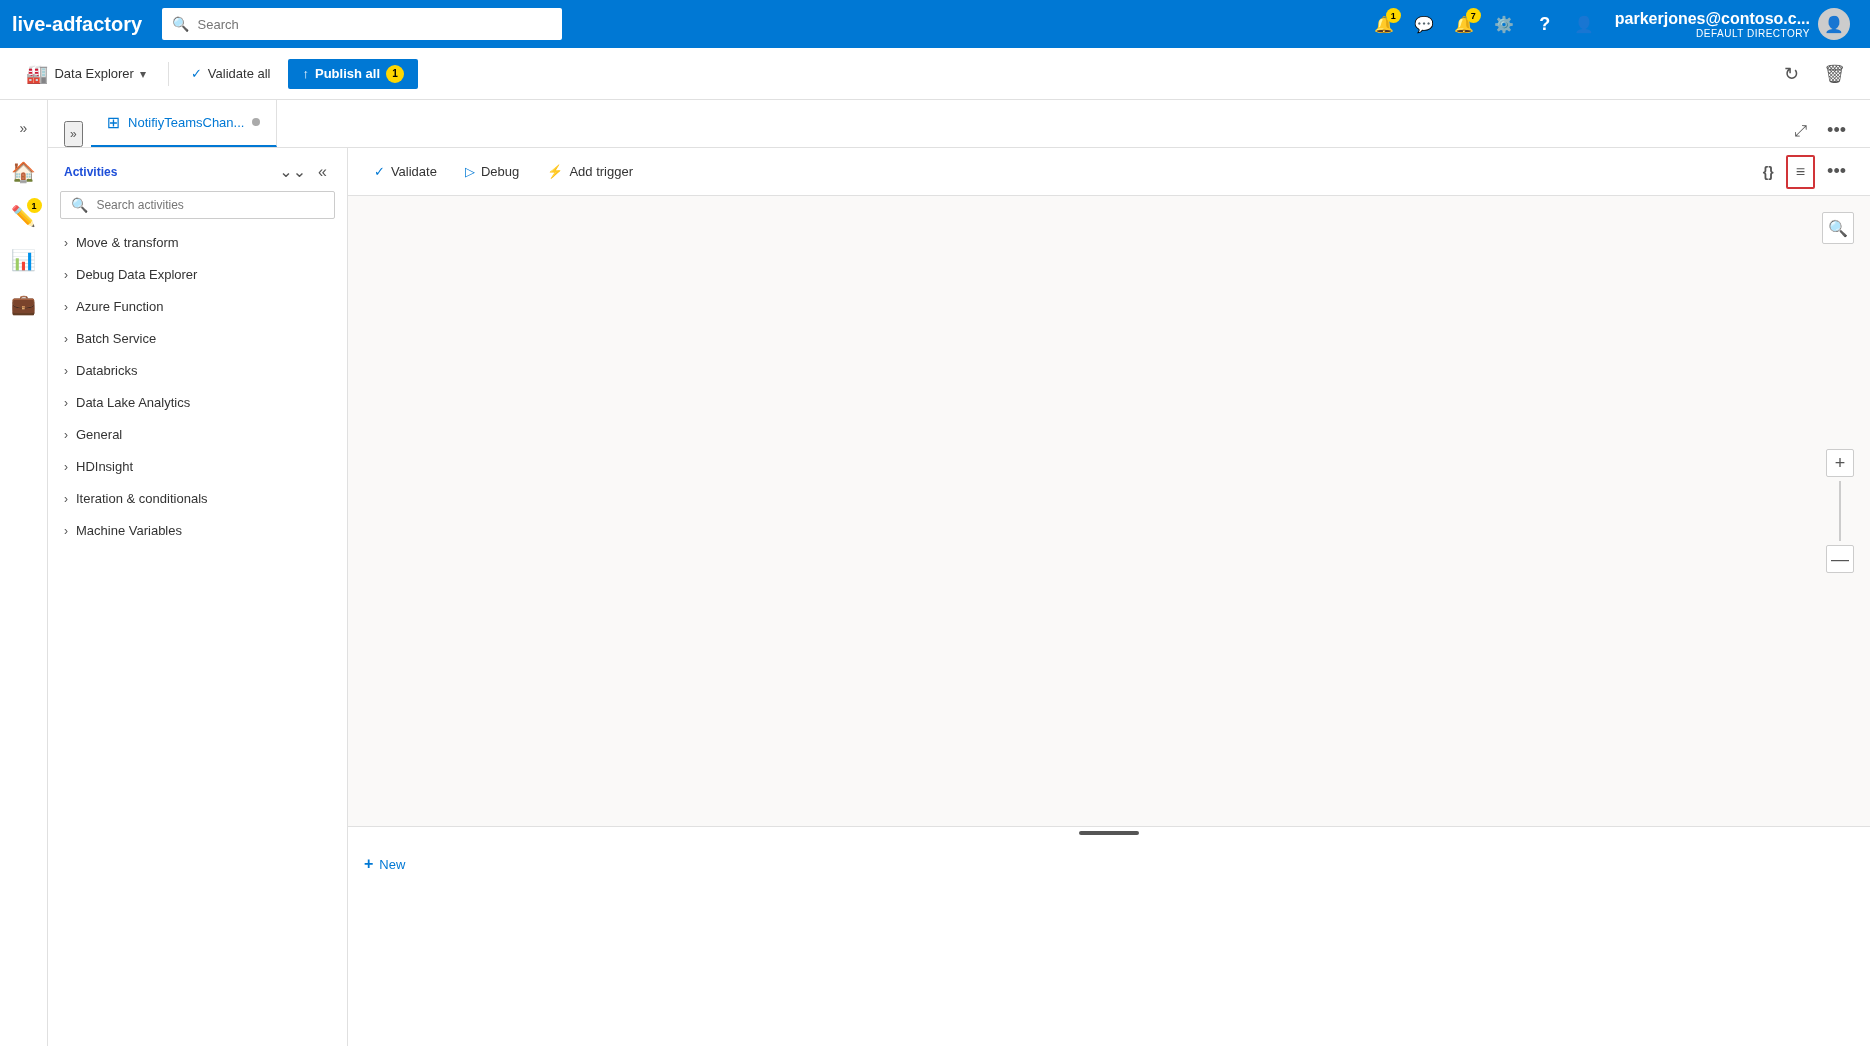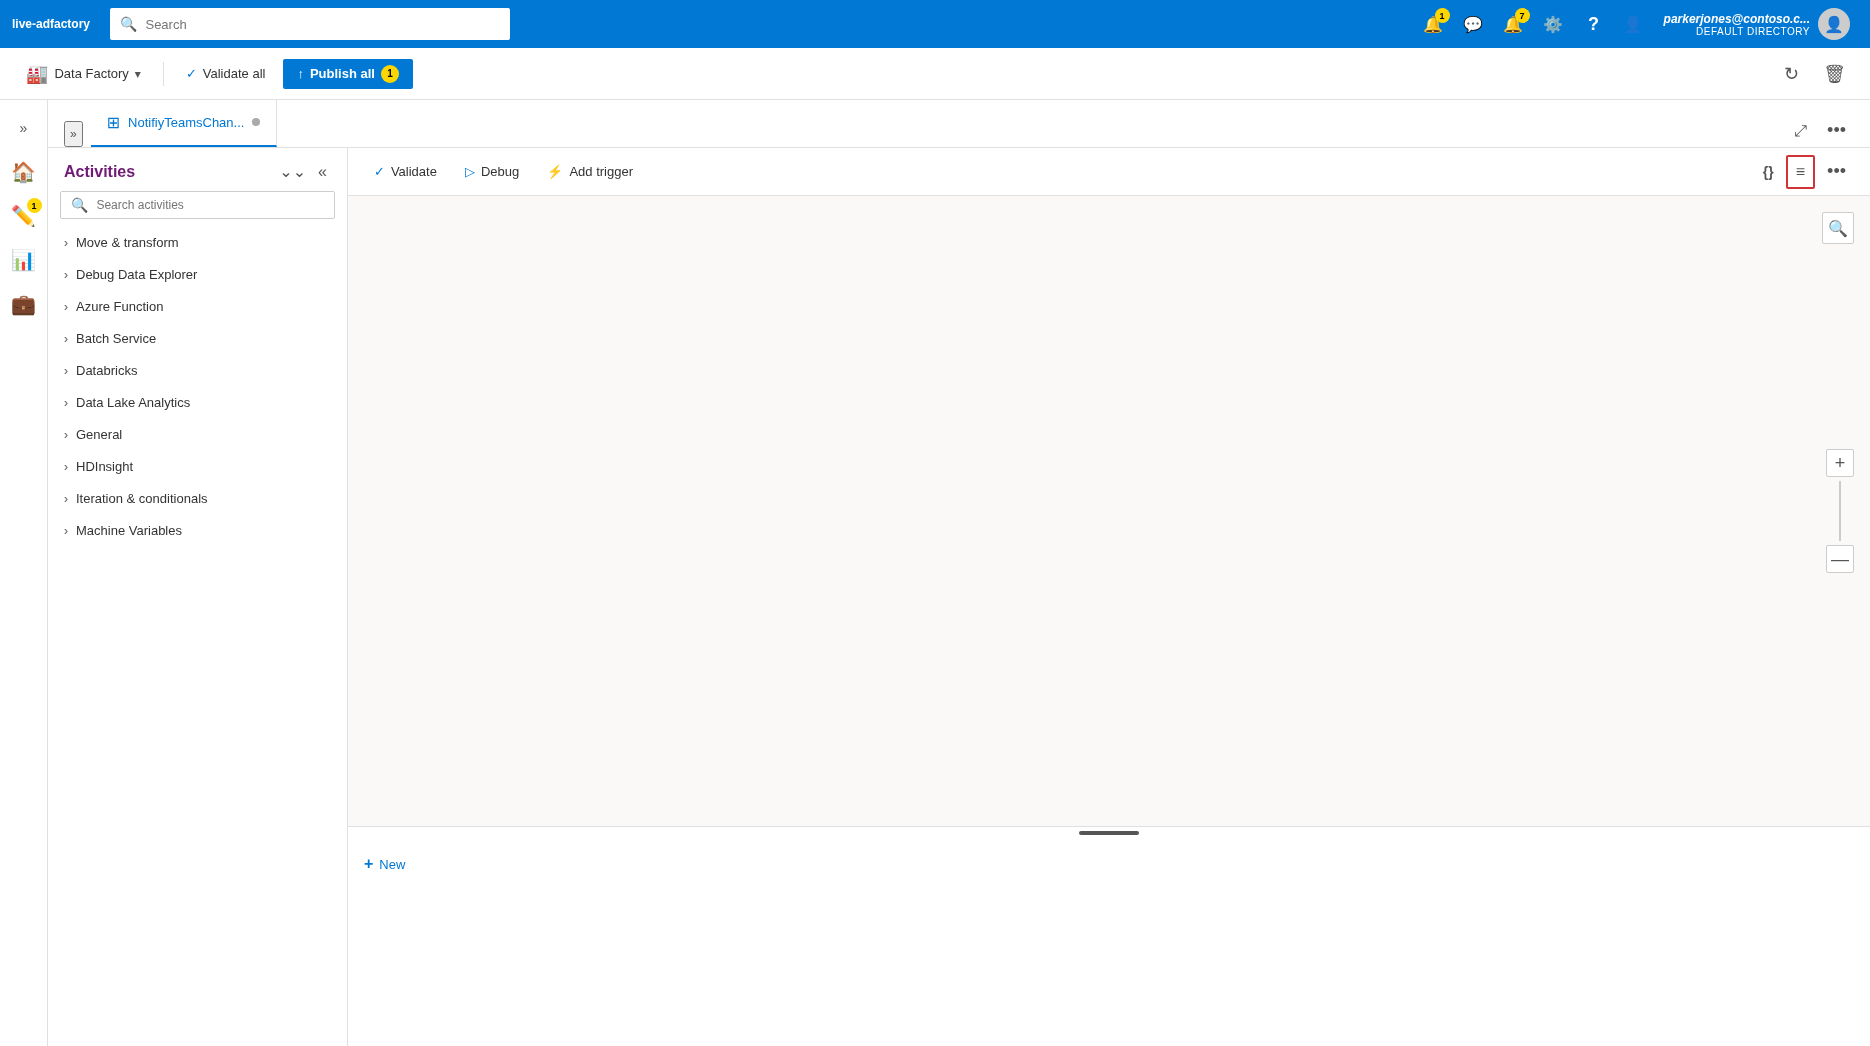--- a/index.html
+++ b/index.html
@@ -9,21 +9,21 @@
     .topbar {
       background: #0078d4;
       height: 48px;
       display: flex;
       align-items: center;
       padding: 0 12px;
       gap: 10px;
       color: white;
     }
     .topbar-title {
-      font-size: 12px;
+      font-size: 20px;
       font-weight: 600;
       color: white;
       white-space: nowrap;
       margin-right: 10px;
     }
     .topbar-search {
       display: flex;
       align-items: center;
       background: white;
       border-radius: 2px;
@@ -77,21 +77,21 @@
     }
     .topbar-user {
       display: flex;
       align-items: center;
       gap: 8px;
       cursor: pointer;
       padding: 4px 8px;
       border-radius: 2px;
     }
     .topbar-user-text { text-align: right; font-size: 11px; }
-    .topbar-user-text .username { font-size: 12px; font-weight: 600; font-style: italic; }
+    .topbar-user-text .username { font-size: 16px; font-weight: 600; }
     .topbar-user-text .directory { font-size: 10px; letter-spacing: 0.5px; }
     .avatar {
       width: 32px;
       height: 32px;
       border-radius: 50%;
       background: #ccc;
       display: flex;
       align-items: center;
       justify-content: center;
       font-size: 16px;
@@ -257,23 +257,23 @@
       flex-direction: column;
       overflow-y: auto;
     }
     .activities-header {
       display: flex;
       align-items: center;
       justify-content: space-between;
       padding: 12px 16px 8px 16px;
     }
     .activities-title {
-      font-size: 16px;
+      font-size: 12px;
       font-weight: 600;
-      color: #701a75;
+      color: #1d4ed8;
     }
     .activities-header-icons {
       display: flex;
       align-items: center;
       gap: 4px;
     }
     .activities-header-icon {
       cursor: pointer;
       color: #555;
       font-size: 16px;
@@ -526,21 +526,21 @@
         <div class="directory">DEFAULT DIRECTORY</div>
       </div>
       <div class="avatar">👤</div>
     </div>
   </div>
 </div>
 
 <div class="toolbar2">
   <div class="toolbar2-item">
     <span style="color:#0078d4; font-size:18px;">🏭</span>
-    <span>Data Factory</span>
+    <span>Data Explorer</span>
     <span style="color:#555; font-size:12px;">▾</span>
   </div>
 
   <div class="toolbar2-separator"></div>
 
   <div class="toolbar2-item">
     <span style="color:#0078d4;">✓</span>
     <span>Validate all</span>
   </div>
 

